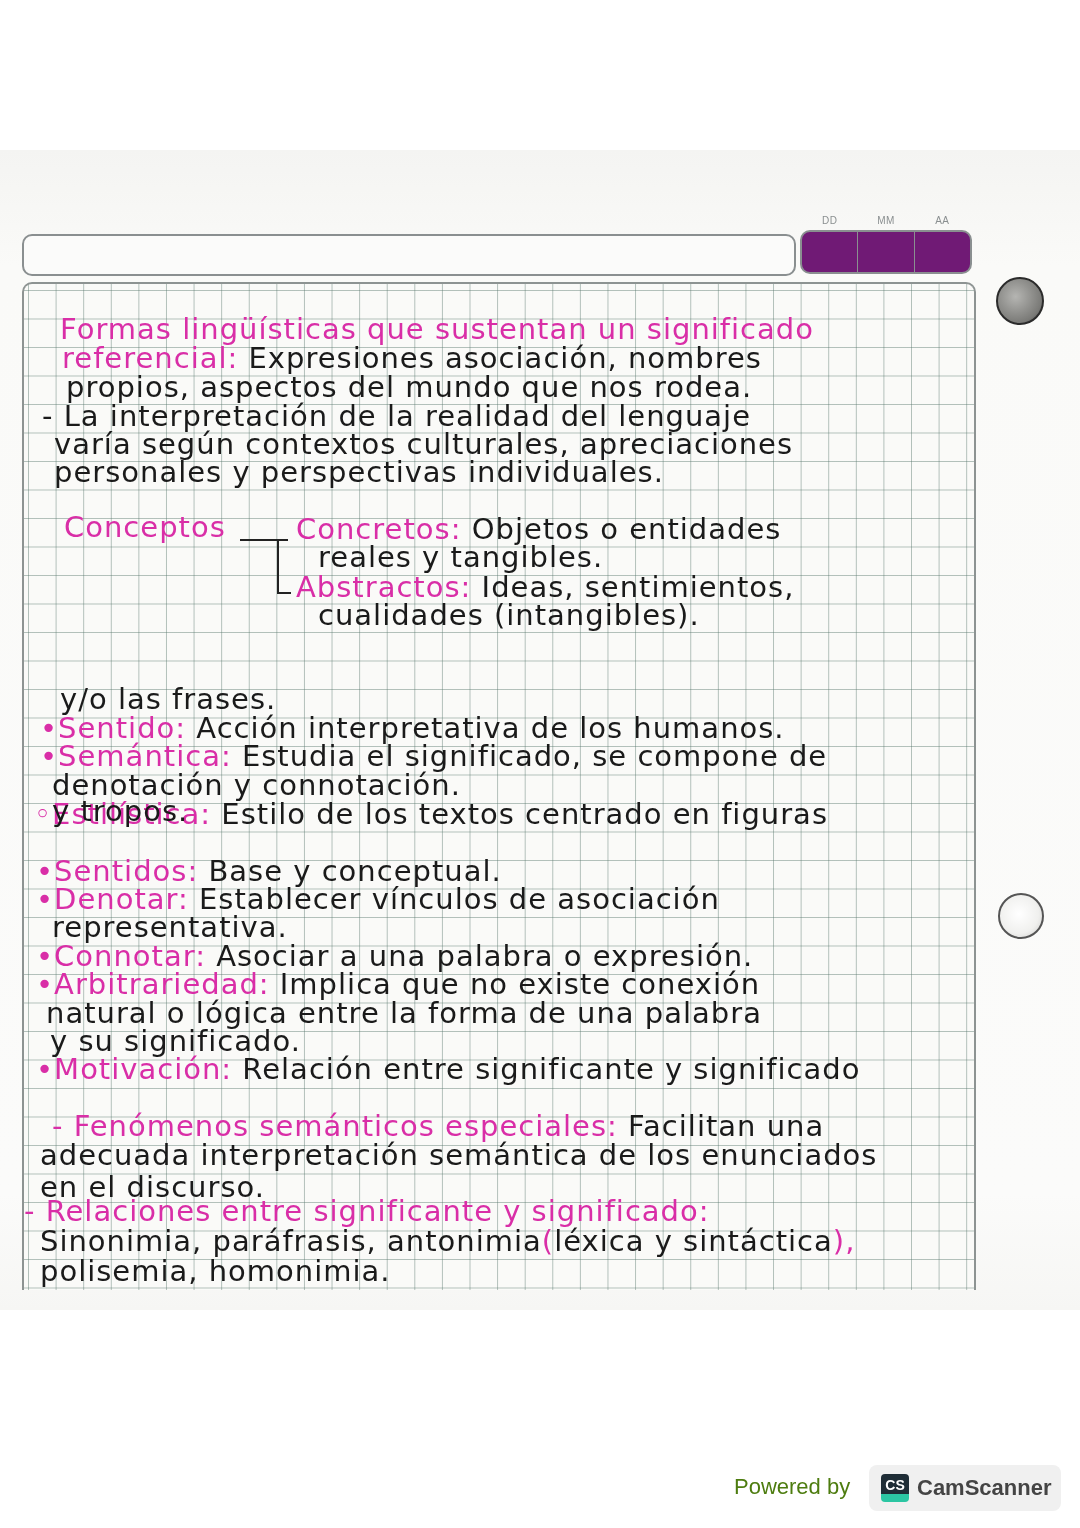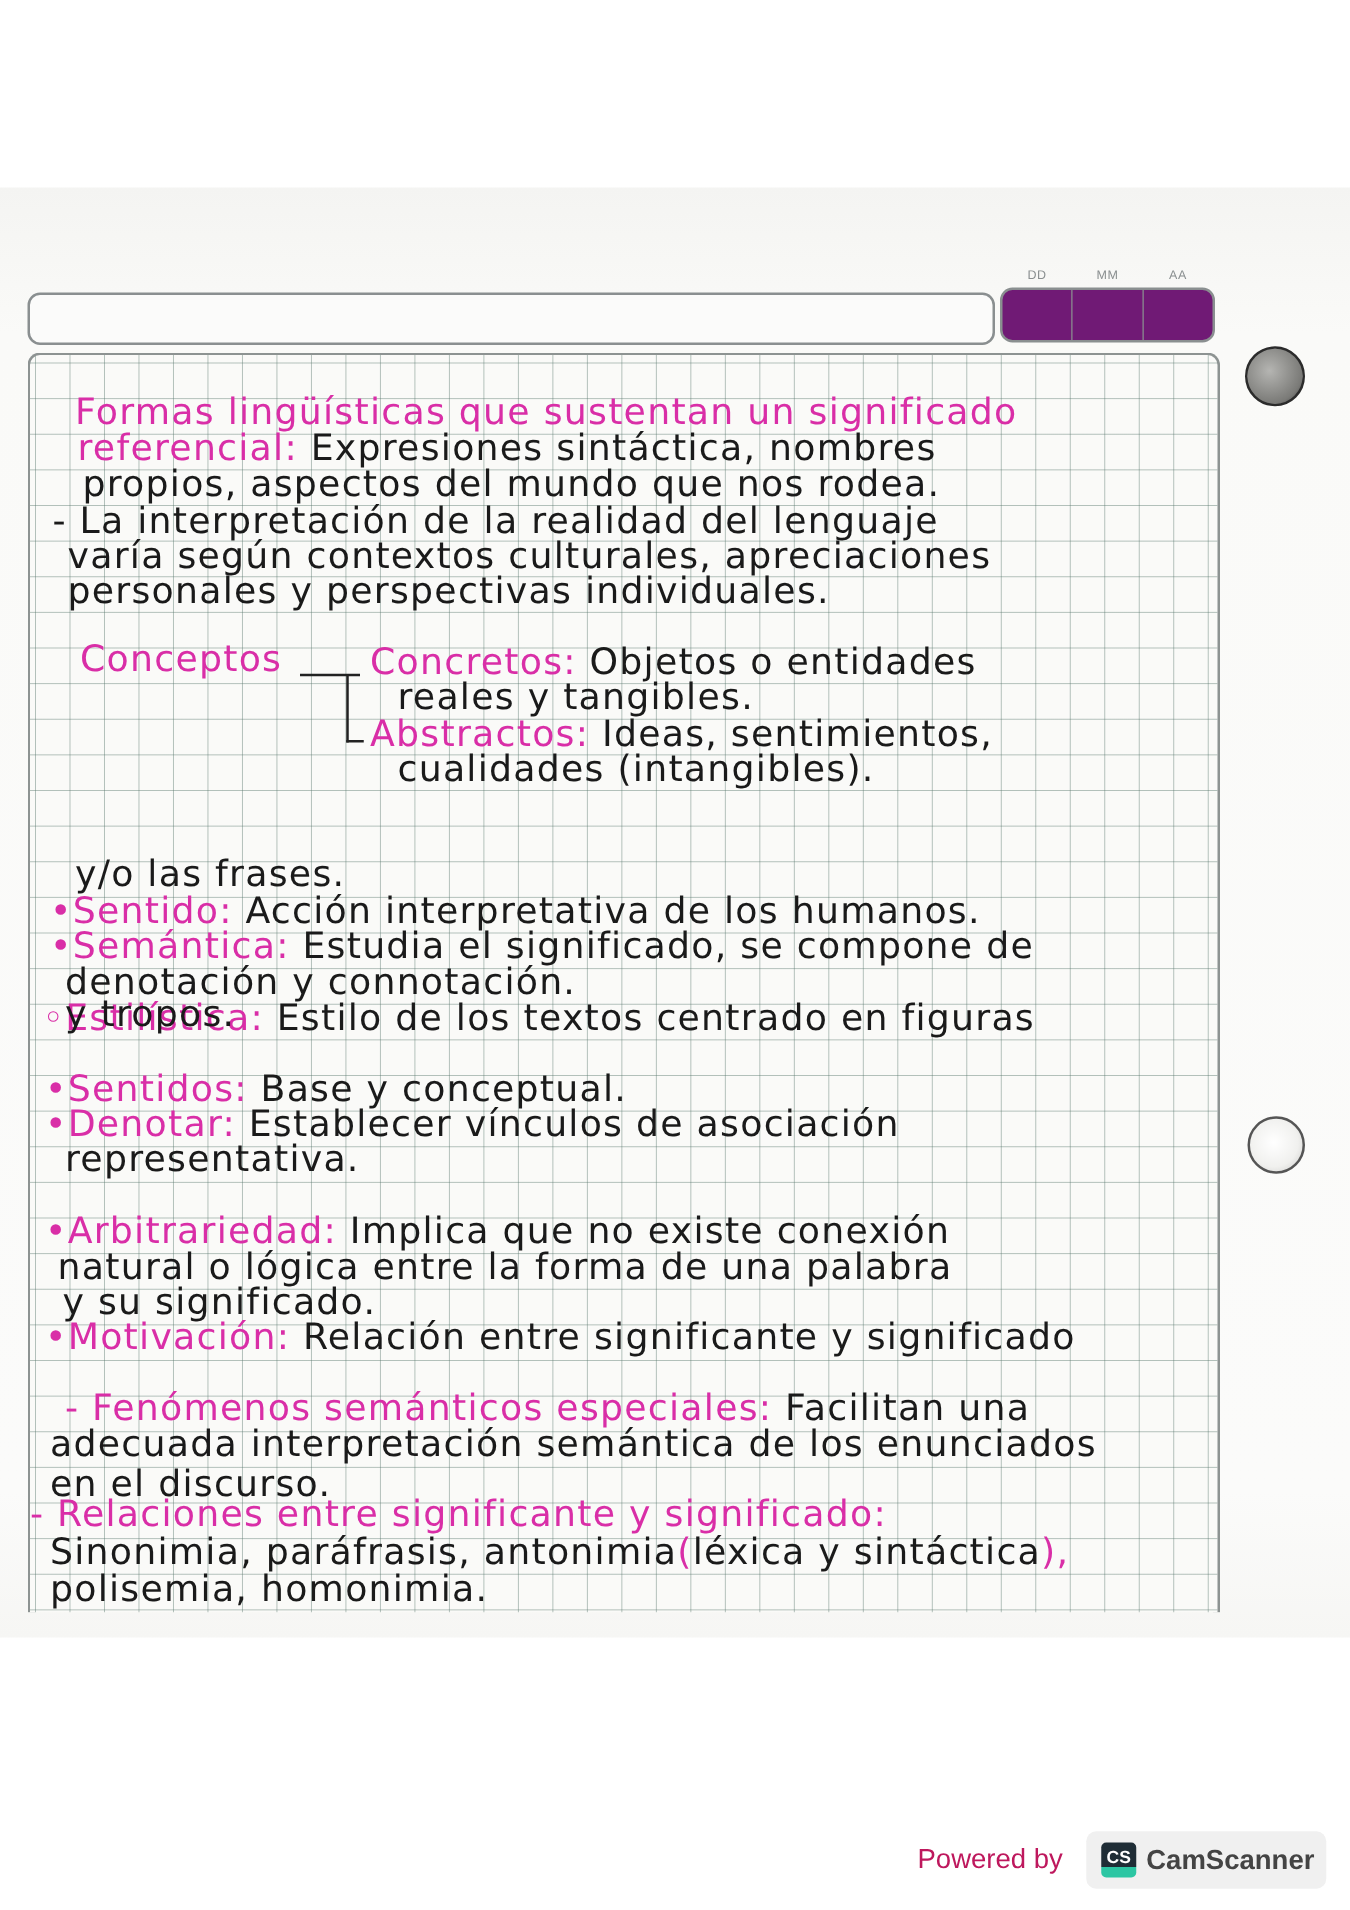--- a/index.html
+++ b/index.html
@@ -97,21 +97,21 @@
       color: #1a1a1a;
       letter-spacing: 1px;
     }
     .pk { color: #d92ea7; }
     .dot { color: #d92ea7; }
     .footer-powered {
       position: absolute;
       left: 734px; top: 1474px;
       font-family: "Liberation Sans", sans-serif;
       font-size: 22px;
-      color: #be185d;
+      color: #4d7c0f;
     }
     .cs-badge {
       position: absolute;
       left: 869px; top: 1465px;
       width: 192px; height: 46px;
       background: #f0f0f0;
       border-radius: 8px;
       display: flex;
       align-items: center;
     }
@@ -170,21 +170,21 @@
 </div>
 
 <div class="grid-area"></div>
 
 <div class="hole hole-top"></div>
 <div class="hole hole-mid"></div>
 
 <div class="notes">
 
   <div class="line pk" style="left:60px;top:314px;">Formas lingüísticas que sustentan un significado</div>
-  <div class="line" style="left:62px;top:343px;"><span class="pk">referencial:</span><span> Expresiones sintáctica, nombres</span></div>
+  <div class="line" style="left:62px;top:343px;"><span class="pk">referencial:</span><span> Expresiones asociación, nombres</span></div>
   <div class="line" style="left:66px;top:372px;">propios, aspectos del mundo que nos rodea.</div>
   <div class="line" style="left:42px;top:401px;">- La interpretación de la realidad del lenguaje</div>
   <div class="line" style="left:54px;top:429px;">varía según contextos culturales, apreciaciones</div>
   <div class="line" style="left:54px;top:457px;">personales y perspectivas individuales.</div>
 
   <div class="line pk" style="left:64px;top:512px;">Conceptos</div>
   <div class="stem"></div>
   <div class="bracket"></div>
   <div class="line" style="left:296px;top:514px;"><span class="pk">Concretos:</span><span> Objetos o entidades</span></div>
   <div class="line" style="left:318px;top:542px;">reales y tangibles.</div>
@@ -199,20 +199,21 @@
   <div class="line" style="left:52px;top:770px;">denotación y connotación.</div>
 
   <div class="line" style="left:34px;top:799px;"><span class="dot">◦</span><span class="pk">Estilística:</span><span> Estilo de los textos centrado en figuras</span></div>
   <div class="line" style="left:52px;top:796px;">y tropos.</div>
 
   <div class="line" style="left:36px;top:856px;"><span class="dot">•</span><span class="pk">Sentidos:</span><span> Base y conceptual.</span></div>
 
   <div class="line" style="left:36px;top:884px;"><span class="dot">•</span><span class="pk">Denotar:</span><span> Establecer vínculos de asociación</span></div>
   <div class="line" style="left:52px;top:912px;">representativa.</div>
 
+  <div class="line" style="left:36px;top:941px;"><span class="dot">•</span><span class="pk">Connotar:</span><span> Asociar a una palabra o expresión.</span></div>
 
   <div class="line" style="left:36px;top:969px;"><span class="dot">•</span><span class="pk">Arbitrariedad:</span><span> Implica que no existe conexión</span></div>
   <div class="line" style="left:46px;top:998px;">natural o lógica entre la forma de una palabra</div>
   <div class="line" style="left:50px;top:1026px;">y su significado.</div>
 
   <div class="line" style="left:36px;top:1054px;"><span class="dot">•</span><span class="pk">Motivación:</span><span> Relación entre significante y significado</span></div>
 
   <div class="line" style="left:24px;top:1111px;padding-left:28px;"><span class="pk">- Fenómenos semánticos especiales:</span><span> Facilitan una</span></div>
   <div class="line" style="left:40px;top:1140px;">adecuada interpretación semántica de los enunciados</div>
   <div class="line" style="left:40px;top:1172px;">en el discurso.</div>

